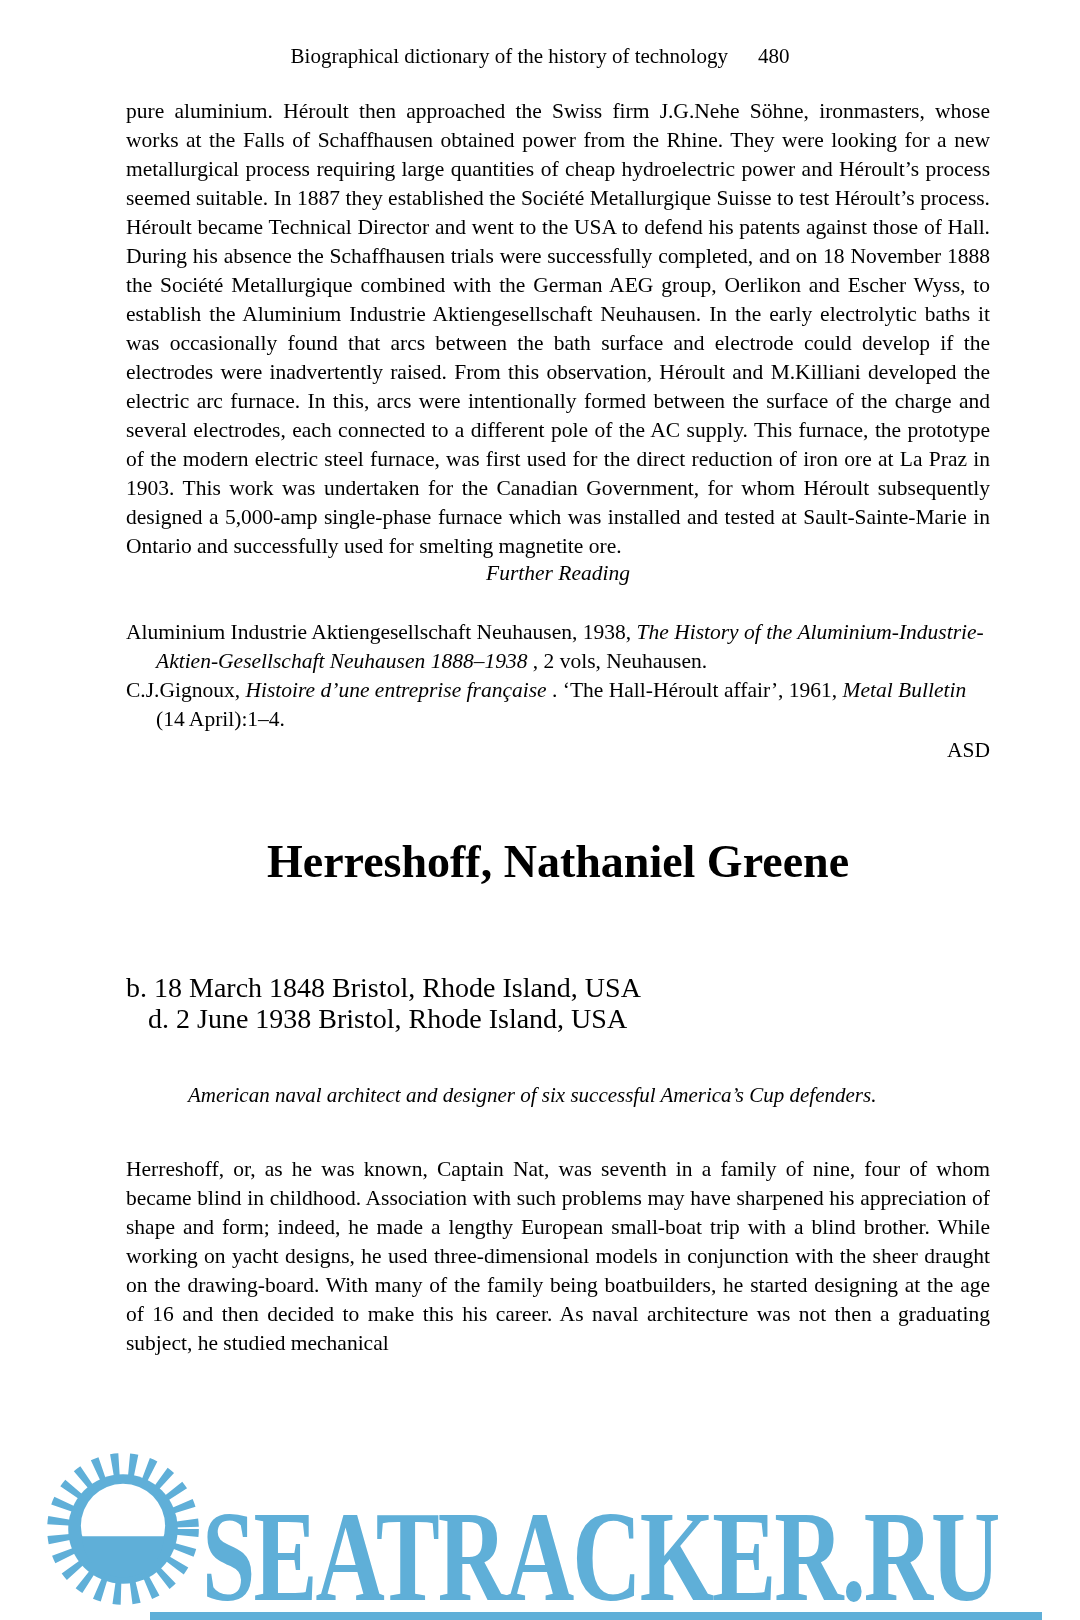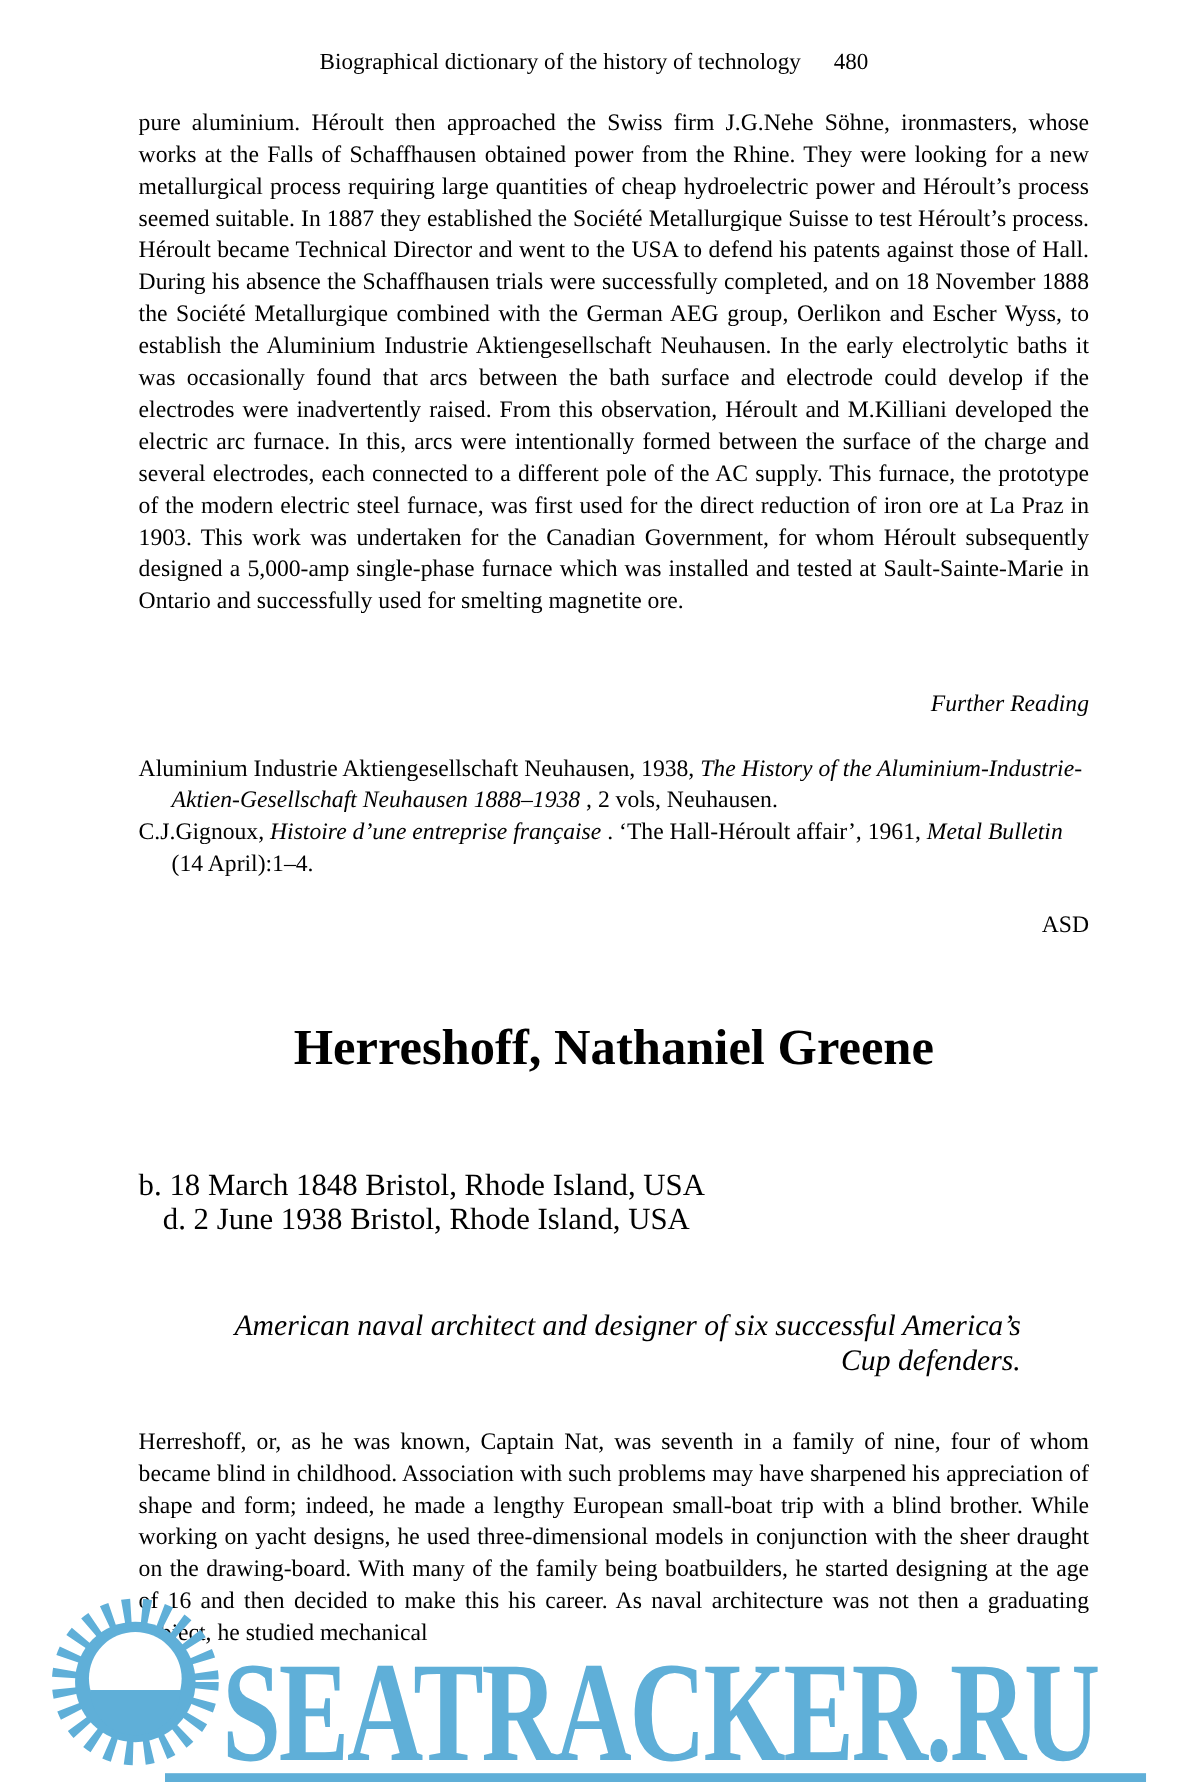--- a/index.html
+++ b/index.html
@@ -26,57 +26,56 @@
     padding-left:88px;
     padding-right:52px;
   }
   .body-text {
     margin-top:28px;
     font-size:21.5px;
     line-height:29px;
     text-align:justify;
   }
   .further-reading {
-    margin-top:66px;
-    text-align:right;
+    text-align:center;
     font-size:21.5px;
     font-style:italic;
     font-weight:normal;
   }
   .references {
     margin-top:32px;
     font-size:21.5px;
     line-height:29px;
   }
   .reference {
     padding-left:30px;
     text-indent:-30px;
   }
   .author-initials {
-    margin-top:28px;
+    margin-top:4px;
     text-align:right;
     font-size:21.5px;
   }
   .entry-title {
     margin-top:72px;
     text-align:center;
     font-size:46px;
     font-weight:bold;
   }
   .vital-lines {
     margin-top:84px;
     font-size:28px;
     line-height:31px;
   }
   .death-line { padding-left:22px; }
   .entry-summary {
-    margin:66px auto 0 auto;
+    margin:46px auto 0 auto;
     max-width:740px;
-    text-align:right;
-    font-size:27px;
+    text-align:left;
+    font-size:21px;
     font-style:italic;
     line-height:31px;
   }
   .herreshoff-body { margin-top:44px; }
   .watermark {
     position:absolute;
     left:6px;
     bottom:12px;
     display:flex;
     align-items:flex-end;

